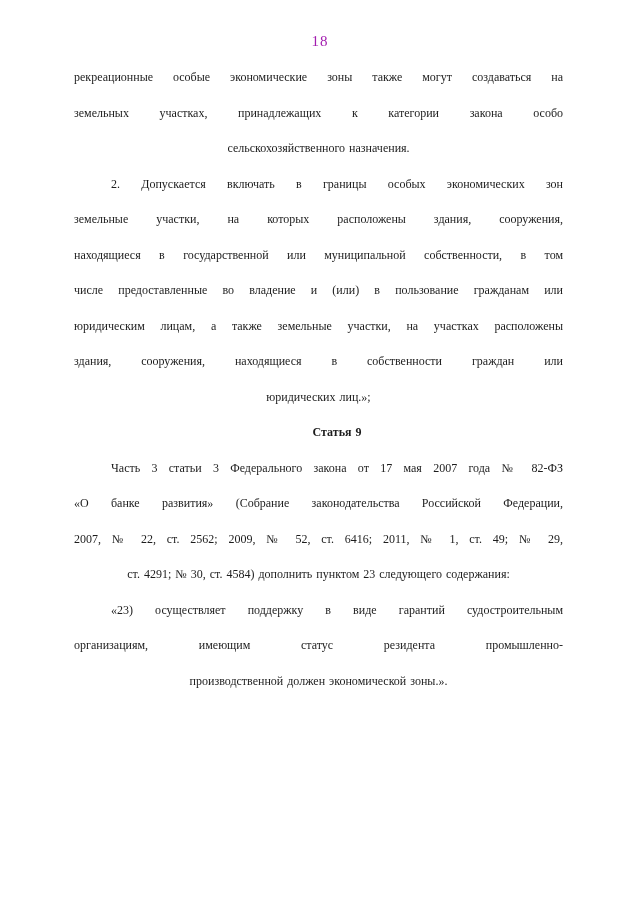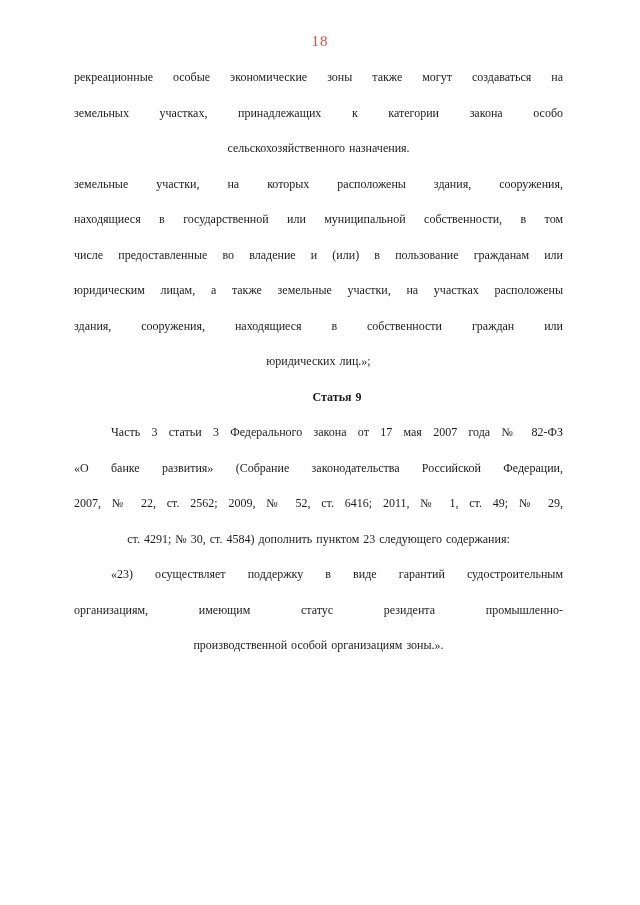--- a/index.html
+++ b/index.html
@@ -17,21 +17,21 @@
     overflow: hidden;
   }
   .pagenum {
     position: absolute;
     top: 33px;
     left: 0;
     width: 100%;
     text-align: center;
     font-size: 15px;
     letter-spacing: 1px;
-    color: #ef4444;
+    color: #a21caf;
   }
   .content {
     position: absolute;
     left: 74px;
     top: 60px;
     width: 489px;
   }
   .block {
     margin: 0;
     padding: 0;
@@ -62,35 +62,36 @@
 
 <div class="page">
   <div class="pagenum">18</div>
   <div class="content">
       <div class="block">
         <div class="line j">рекреационные особые экономические зоны также могут создаваться на</div>
         <div class="line j">земельных участках, принадлежащих к категории закона особо</div>
         <div class="line l">сельскохозяйственного назначения.</div>
       </div>
       <div class="block">
+        <div class="line j indent">2. Допускается включать в границы особых экономических зон</div>
         <div class="line j">земельные участки, на которых расположены здания, сооружения,</div>
         <div class="line j">находящиеся в государственной или муниципальной собственности, в том</div>
         <div class="line j">числе предоставленные во владение и (или) в пользование гражданам или</div>
         <div class="line j">юридическим лицам, а также земельные участки, на участках расположены</div>
         <div class="line j">здания, сооружения, находящиеся в собственности граждан или</div>
         <div class="line l">юридических лиц.»;</div>
       </div>
       <div class="block">
         <div class="line l indent heading">Статья 9</div>
       </div>
       <div class="block">
         <div class="line j indent">Часть 3 статьи 3 Федерального закона от 17 мая 2007 года № 82-ФЗ</div>
         <div class="line j">«О банке развития» (Собрание законодательства Российской Федерации,</div>
         <div class="line j">2007, № 22, ст. 2562; 2009, № 52, ст. 6416; 2011, № 1, ст. 49; № 29,</div>
         <div class="line l">ст. 4291; № 30, ст. 4584) дополнить пунктом 23 следующего содержания:</div>
       </div>
       <div class="block">
         <div class="line j indent">«23) осуществляет поддержку в виде гарантий судостроительным</div>
         <div class="line j">организациям, имеющим статус резидента промышленно-</div>
-        <div class="line l">производственной особой организациям зоны.».</div>
+        <div class="line l">производственной должен экономической зоны.».</div>
       </div>
     </div>
 </div>
 
 </body></html>

